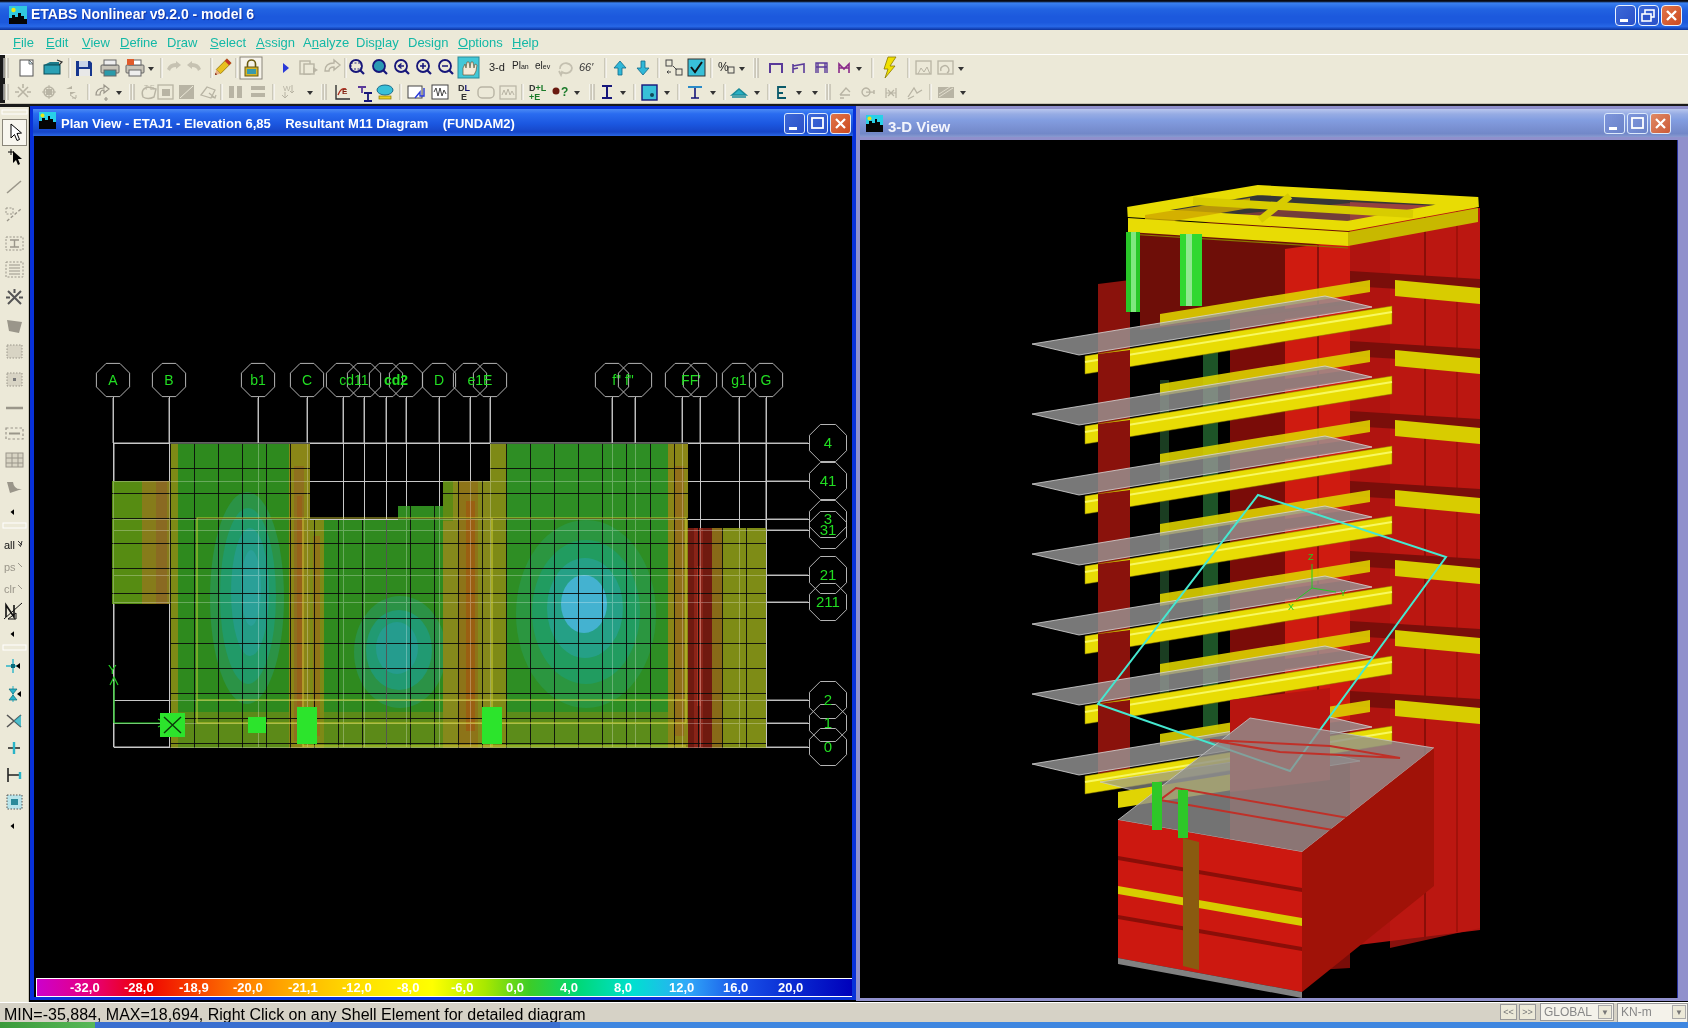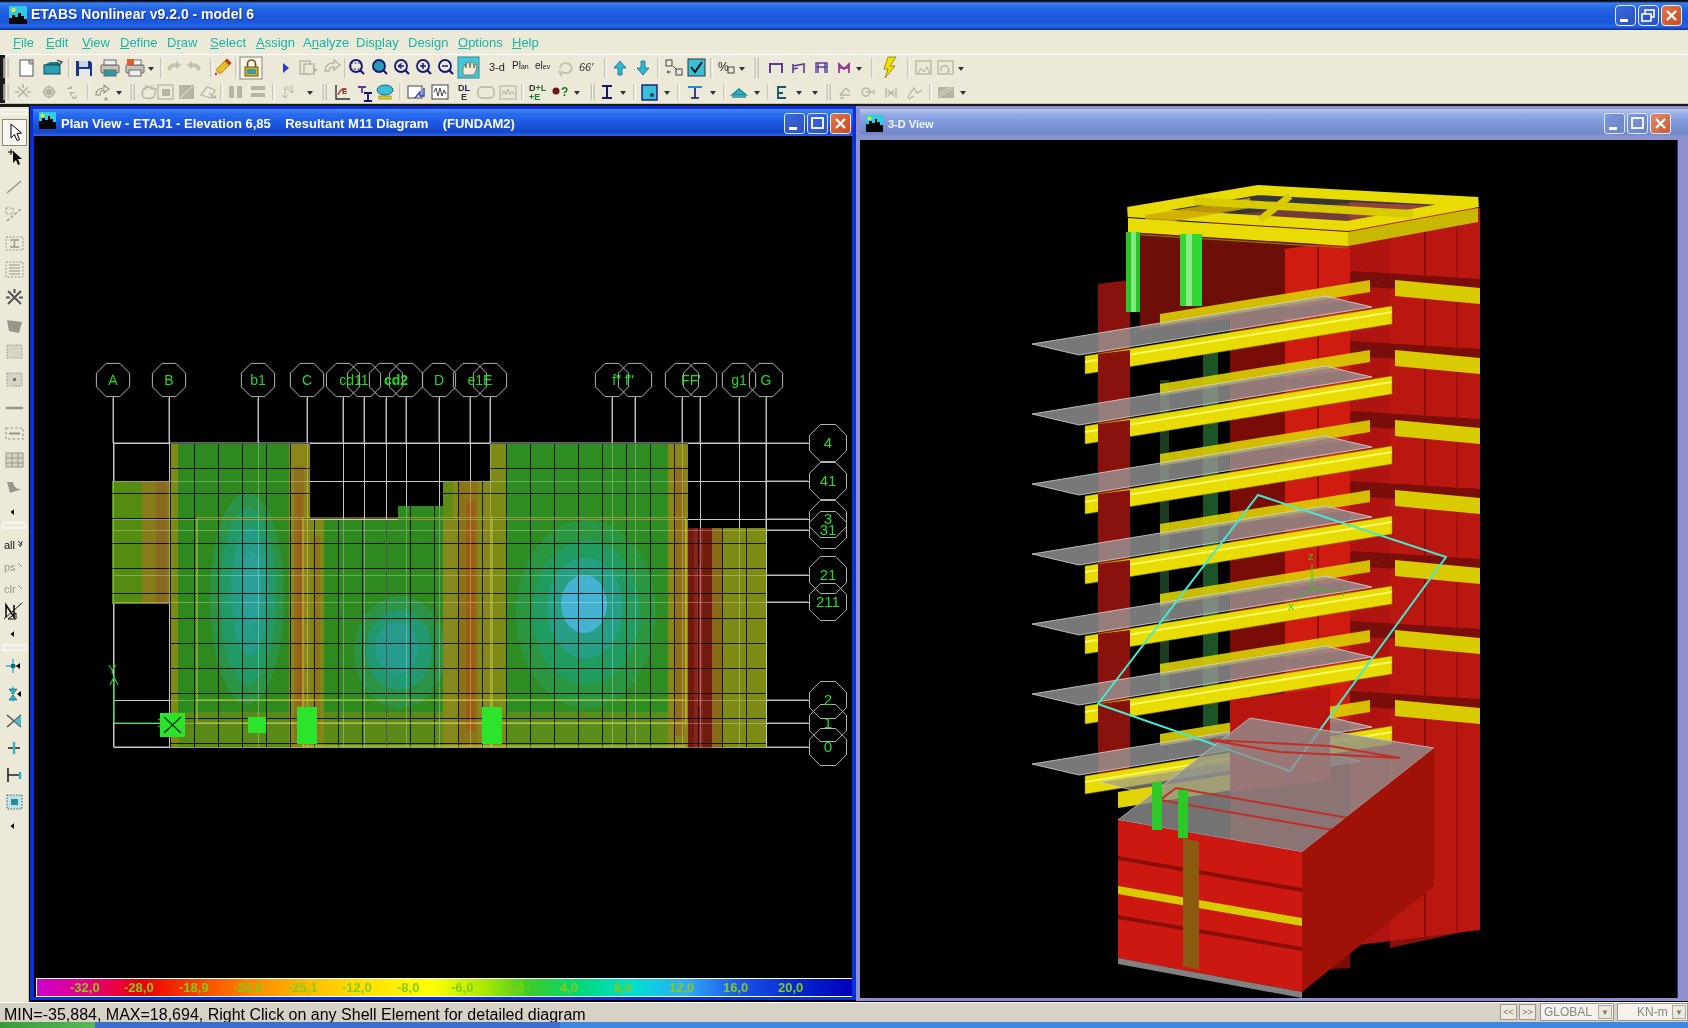--- a/index.html
+++ b/index.html
@@ -12,21 +12,21 @@
 .mi u{text-decoration:underline}
 #gap{left:0;top:104px;width:1688px;height:3px;background:#1a1a1a}
 #planwin{left:30px;top:106px;width:826px;height:894px;background:#0831d9}
 #plantitle{left:33px;top:109px;width:820px;height:27px;
  background:linear-gradient(180deg,#4a8af4 0%,#2a6cf0 18%,#1b57e0 55%,#1646c8 85%,#2a66e4 100%);color:#fff;font-weight:bold;font-size:13px}
 #ddwin{left:856px;top:106px;width:832px;height:895px;background:#9090cc}
 #ddtitle{left:860px;top:109px;width:828px;height:28px;
  background:linear-gradient(180deg,#b8c6ee 0%,#96ace4 18%,#829de0 40%,#7e96d8 55%,#7288c8 88%,#8a9ad0 100%);color:#f0f2fa;font-weight:bold;font-size:13px}
 #colorbar{left:36px;top:978px;width:816px;height:19px;border:1px solid #fff;border-right:none;
  background:linear-gradient(90deg,#cc00cc 0%,#e60080 6.4%,#ee0000 13.1%,#f84400 19.7%,#ff8800 26.4%,#ffbb00 33.1%,#ffe000 39.8%,#ffff00 48.5%,#a8e800 55%,#3ccc28 60.5%,#00d878 66.5%,#00e0d0 73.1%,#30a8f8 79.8%,#1850e8 86.5%,#0828d0 93.1%,#0000bb 100%)}
-.cbl{position:absolute;top:2px;font-size:13px;font-weight:bold;color:#84cc16}
+.cbl{position:absolute;top:2px;font-size:13px;font-weight:bold;color:#ffffff}
 #statusbar{left:0;top:1002px;width:1688px;height:20px;background:#d6d2c6;border-top:1px solid #fff;font-size:16px;color:#000}
 #taskbar{left:0;top:1022px;width:1688px;height:6px;background:#3a6fd0}
 .xpbtn{position:absolute;width:21px;height:21px;border-radius:4px;border:1px solid #eaf3ff}
 .winbtn{position:absolute;width:21px;height:21px;border-radius:3px;border:1px solid #dce9fb}
 </style></head><body>
 
 <div class="abs" id="titlebar"></div>
 <svg class="abs" style="left:9px;top:6px" width="18" height="18">
 <rect width="18" height="18" fill="#30c8e0"></rect>
     <circle cx="4.5" cy="4" r="2.2" fill="#e8e818"></circle>
@@ -595,38 +595,38 @@
       <text x="794" y="569">2</text>
       <text x="794" y="592">1</text>
       <text x="794" y="616">0</text>
     </g>
   </svg>
 <div class="abs" id="colorbar"></div>
 <span class="cbl" style="left:70px;top:980px">-32,0</span>
 <span class="cbl" style="left:124px;top:980px">-28,0</span>
 <span class="cbl" style="left:179px;top:980px">-18,9</span>
 <span class="cbl" style="left:233px;top:980px">-20,0</span>
-<span class="cbl" style="left:288px;top:980px">-25,1</span>
+<span class="cbl" style="left:288px;top:980px">-21,1</span>
 <span class="cbl" style="left:342px;top:980px">-12,0</span>
 <span class="cbl" style="left:397px;top:980px">-8,0</span>
 <span class="cbl" style="left:451px;top:980px">-6,0</span>
 <span class="cbl" style="left:506px;top:980px">0,0</span>
 <span class="cbl" style="left:560px;top:980px">4,0</span>
 <span class="cbl" style="left:614px;top:980px">8,0</span>
 <span class="cbl" style="left:669px;top:980px">12,0</span>
 <span class="cbl" style="left:723px;top:980px">16,0</span>
 <span class="cbl" style="left:778px;top:980px">20,0</span>
 <div class="abs" id="ddwin"></div>
 <div class="abs" id="ddtitle"></div>
 <svg class="abs" style="left:866px;top:115px" width="17" height="17">
 <rect width="17" height="17" fill="#28d0e8"></rect>
     <circle cx="3.5" cy="3.5" r="2" fill="#e8e818"></circle>
 <path d="M0,17 L0,9 3,9 3,6 6,6 6,8 9,8 9,4 11,4 11,7 14,7 14,10 17,10 17,17 Z" fill="#050505"></path>
   </svg>
-<div class="abs" style="left:888px;top:118px;color:#f2f4fc;font-weight:bold;font-size:11px">3-D View</div>
+<div class="abs" style="left:888px;top:118px;color:#f2f4fc;font-weight:bold;font-size:15px">3-D View</div>
 <div class="winbtn" style="left:1604px;top:113px;background:linear-gradient(135deg,#7e96dc,#6a82c8)"><svg width="19" height="19">
       <rect x="4" y="13" width="8" height="3" fill="#fff"></rect>
     </svg></div>
 <div class="winbtn" style="left:1627px;top:113px;background:linear-gradient(135deg,#7e96dc,#6a82c8)"><svg width="19" height="19">
       <rect x="4" y="4" width="11" height="10" fill="none" stroke="#fff" stroke-width="1.8"></rect>
     </svg></div>
 <div class="winbtn" style="left:1650px;top:113px;background:linear-gradient(135deg,#e08a66,#cc5a38)"><svg width="19" height="19">
       <path d="M5,5 L14,14 M14,5 L5,14" stroke="#fff" stroke-width="2.2"></path>
     </svg></div>
 <svg class="abs" style="left:860px;top:140px" width="818" height="858">
@@ -739,15 +739,15 @@
     <rect x="292" y="642" width="10" height="48" fill="#2ec828"></rect>
     <rect x="318" y="650" width="10" height="48" fill="#2ec828"></rect>
     <polygon points="258,818 442,852 442,858 258,824" fill="#b8b8b8" fill-opacity="0.7"></polygon>
   </svg>
 <div class="abs" id="statusbar">
     <span style="position:absolute;left:4px;top:3px">MIN=-35,884, MAX=18,694, Right Click on any Shell Element for detailed diagram</span>
   </div>
 <div class="abs" style="left:1500px;top:1004px;width:17px;height:16px;background:#ece9d8;border:1px solid #999;font-size:9px;color:#777;text-align:center;line-height:15px">&lt;&lt;</div>
 <div class="abs" style="left:1519px;top:1004px;width:17px;height:16px;background:#ece9d8;border:1px solid #999;font-size:9px;color:#777;text-align:center;line-height:15px">&gt;&gt;</div>
 <div class="abs" style="left:1540px;top:1003px;width:74px;height:18px;background:#f4f2ea;border:1px solid #999;font-size:12px;color:#888;padding:1px 3px">GLOBAL<span style="position:absolute;right:1px;top:1px;width:14px;height:14px;background:#ece9d8;border:1px solid #aaa;font-size:8px;text-align:center;line-height:13px;color:#777">▼</span></div>
-<div class="abs" style="left:1617px;top:1003px;width:71px;height:18px;background:#f4f2ea;border:1px solid #999;font-size:12px;color:#888;padding:1px 19px">KN-m<span style="position:absolute;right:1px;top:1px;width:14px;height:14px;background:#ece9d8;border:1px solid #aaa;font-size:8px;text-align:center;line-height:13px;color:#777">▼</span></div>
+<div class="abs" style="left:1617px;top:1003px;width:71px;height:25px;background:#f4f2ea;border:1px solid #999;font-size:12px;color:#888;padding:1px 3px">KN-m<span style="position:absolute;right:1px;top:1px;width:14px;height:14px;background:#ece9d8;border:1px solid #aaa;font-size:8px;text-align:center;line-height:13px;color:#777">▼</span></div>
 <div class="abs" id="taskbar"></div>
 <div class="abs" style="left:0;top:1022px;width:95px;height:6px;background:linear-gradient(90deg,#3a9a3a,#58b858)"></div>
 <div class="abs" style="left:560px;top:1022px;width:1128px;height:6px;background:#3e86e0"></div>
 </body></html>

